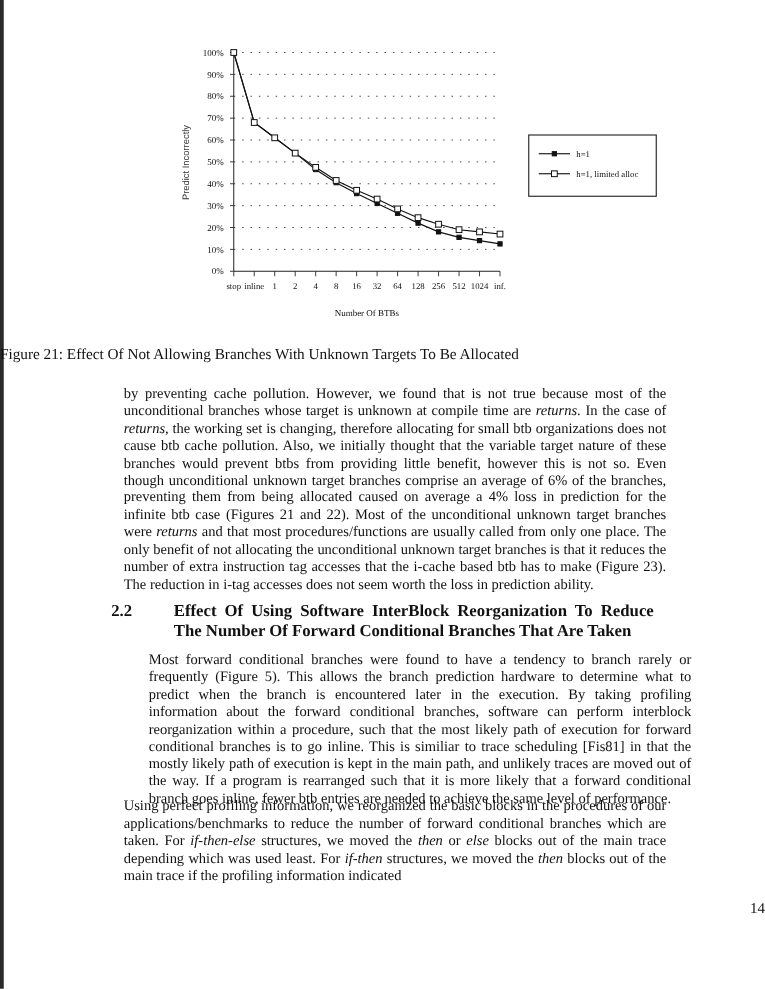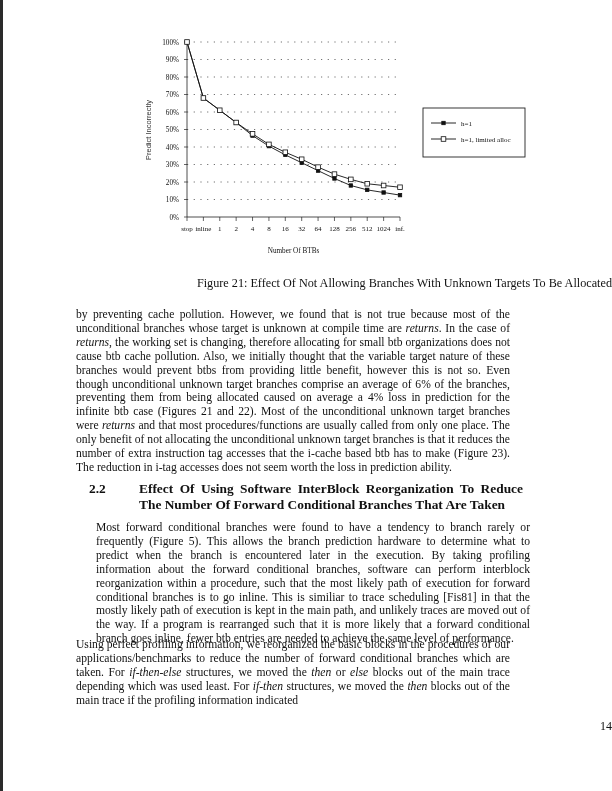--- a/index.html
+++ b/index.html
@@ -1,21 +1,21 @@
 <!DOCTYPE html>
 <html><head>
 <meta charset="utf-8">
 <style>
   html, body { margin:0; padding:0; background:#fff; }
   body { width:612px; height:791px; position:relative; overflow:hidden; font-family:"Liberation Serif", serif; color:#111; }
   .scan-edge { position:absolute; left:0; top:0; width:3px; height:791px; background:#2a2a2a; }
   .chart { position:absolute; left:0; top:0; width:612px; height:270px; }
   .chart svg { position:absolute; left:0; top:0; }
-  .caption { position:absolute; left:0; width:612px; top:276px; text-align:right; font-size:12.2px; }
-  .para { position:absolute; left:76px; width:434px; font-size:11.6px; line-height:13.9px; text-align:justify; }
+  .caption { position:absolute; left:0; width:536px; top:276px; text-align:left; font-size:12.2px; }
+  .para { position:absolute; left:99px; width:434px; font-size:11.6px; line-height:13.9px; text-align:justify; }
   .para p { margin:0; }
   .heading { position:absolute; left:89px; width:434px; top:481px; font-weight:bold; font-size:13.4px; line-height:15.5px; }
   .heading .num { position:absolute; left:0; top:0; }
   .heading .txt { margin-left:50px; text-align:justify; display:block; }
   .pagenum { position:absolute; left:0; width:612px; top:719px; text-align:right; font-size:12px; }
   i { font-style:italic; }
 </style>
 </head>
 <body>
 

